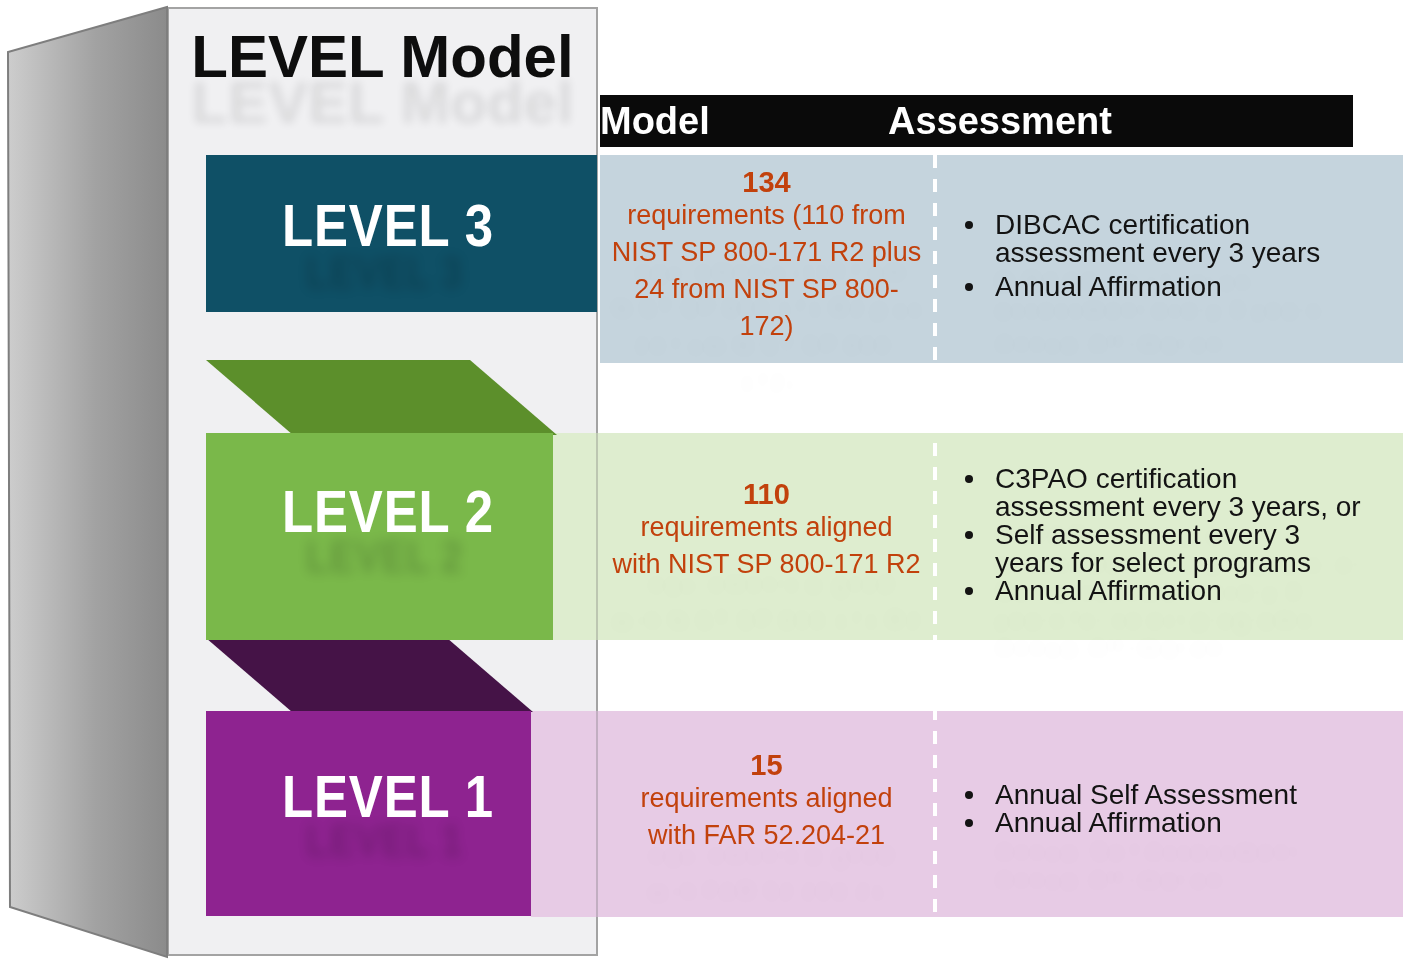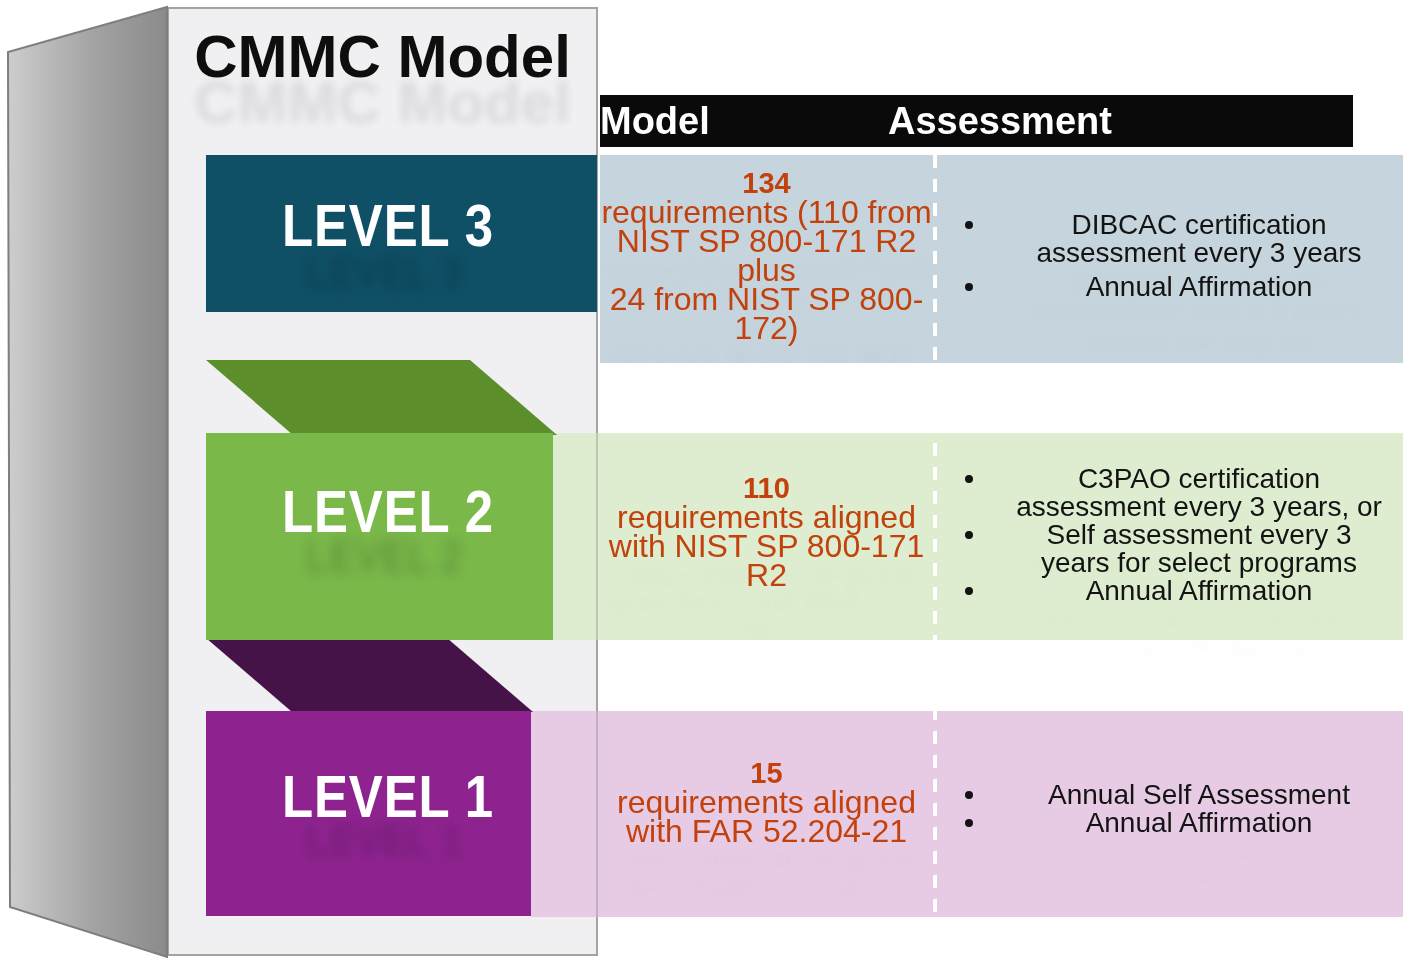--- a/index.html
+++ b/index.html
@@ -40,29 +40,29 @@
   .hdr-model{left:600px;width:333px;}
   .hdr-assess{left:888px;width:465px;}
   .dashes{left:933px;top:155px;width:4px;height:762px;z-index:5;
           background:repeating-linear-gradient(to bottom,#ffffff 0px,#ffffff 13px,rgba(255,255,255,0) 13px,rgba(255,255,255,0) 24px);}
   .model-cell{left:600px;width:333px;z-index:6;display:flex;flex-direction:column;
               justify-content:center;align-items:center;text-align:center;color:#c2410c;}
   .mc1{top:155px;height:208px;padding-bottom:6px;box-sizing:border-box;}
   .mc2{top:433px;height:207px;padding-bottom:10px;box-sizing:border-box;}
   .mc3{top:711px;height:206px;padding-bottom:24px;box-sizing:border-box;}
   .model-count{font-size:29px;font-weight:bold;line-height:29px;}
-  .model-text{font-size:32px;line-height:29px;white-space:pre-line;
+  .model-text{font-size:27px;line-height:37px;white-space:pre-line;
               text-shadow:0 57px 15px rgba(0,0,0,0.035);}
   .assess-cell{left:938px;width:465px;z-index:6;display:flex;flex-direction:column;
                justify-content:center;color:#131313;padding-left:57px;box-sizing:border-box;}
   .ac1{top:155px;height:208px;padding-bottom:6px;}
   .ac2{top:433px;height:207px;padding-bottom:4px;}
   .ac3{top:711px;height:214px;padding-bottom:18px;}
   .bullet{position:relative;font-size:28px;line-height:28px;white-space:pre-line;
-          margin:0;text-shadow:0 57px 15px rgba(0,0,0,0.035);text-align:center;}
+          margin:0;text-shadow:0 57px 15px rgba(0,0,0,0.035);}
   .ac1 .bullet{margin:3px 0;}
   .dot{position:absolute;left:-30px;top:10px;width:8px;height:8px;border-radius:50%;
        background:#131313;}
 </style>
 </head>
 <body>
 
 <div class="stage">
 
   <div class="abs panel"></div>
@@ -73,21 +73,21 @@
         <stop offset="0" stop-color="#cdcdcd"></stop>
         <stop offset="0.55" stop-color="#a2a2a2"></stop>
         <stop offset="1" stop-color="#8b8b8b"></stop>
       </linearGradient>
     </defs>
     <polygon points="167,7 8,52 10,907 167,957" fill="url(#sideGrad)" stroke="#7e7e7e" stroke-width="2"></polygon>
     <polygon points="206,360 470,360 557,435 293,435" fill="#5c8f2b"></polygon>
     <polygon points="206,638 447,638 533,712 292,712" fill="#451347"></polygon>
   </svg>
 
-  <div class="abs title">CMMC Model</div>
+  <div class="abs title">LEVEL Model</div>
 
   <div class="abs row-bg row1-bg" style="background-color: rgb(197, 212, 221);"></div>
   <div class="abs row-bg row2-bg" style="background-color: rgb(222, 237, 207);"></div>
   <div class="abs row-bg row3-bg" style="background-color: rgb(231, 203, 229);"></div>
   <div class="abs through-line tl2"></div>
   <div class="abs through-line tl3"></div>
 
   <div class="abs block block-l3" style="background-color: rgb(15, 80, 102);">
     <div class="level-ghost">LEVEL 3</div>
     <div class="level-label">LEVEL 3</div>

